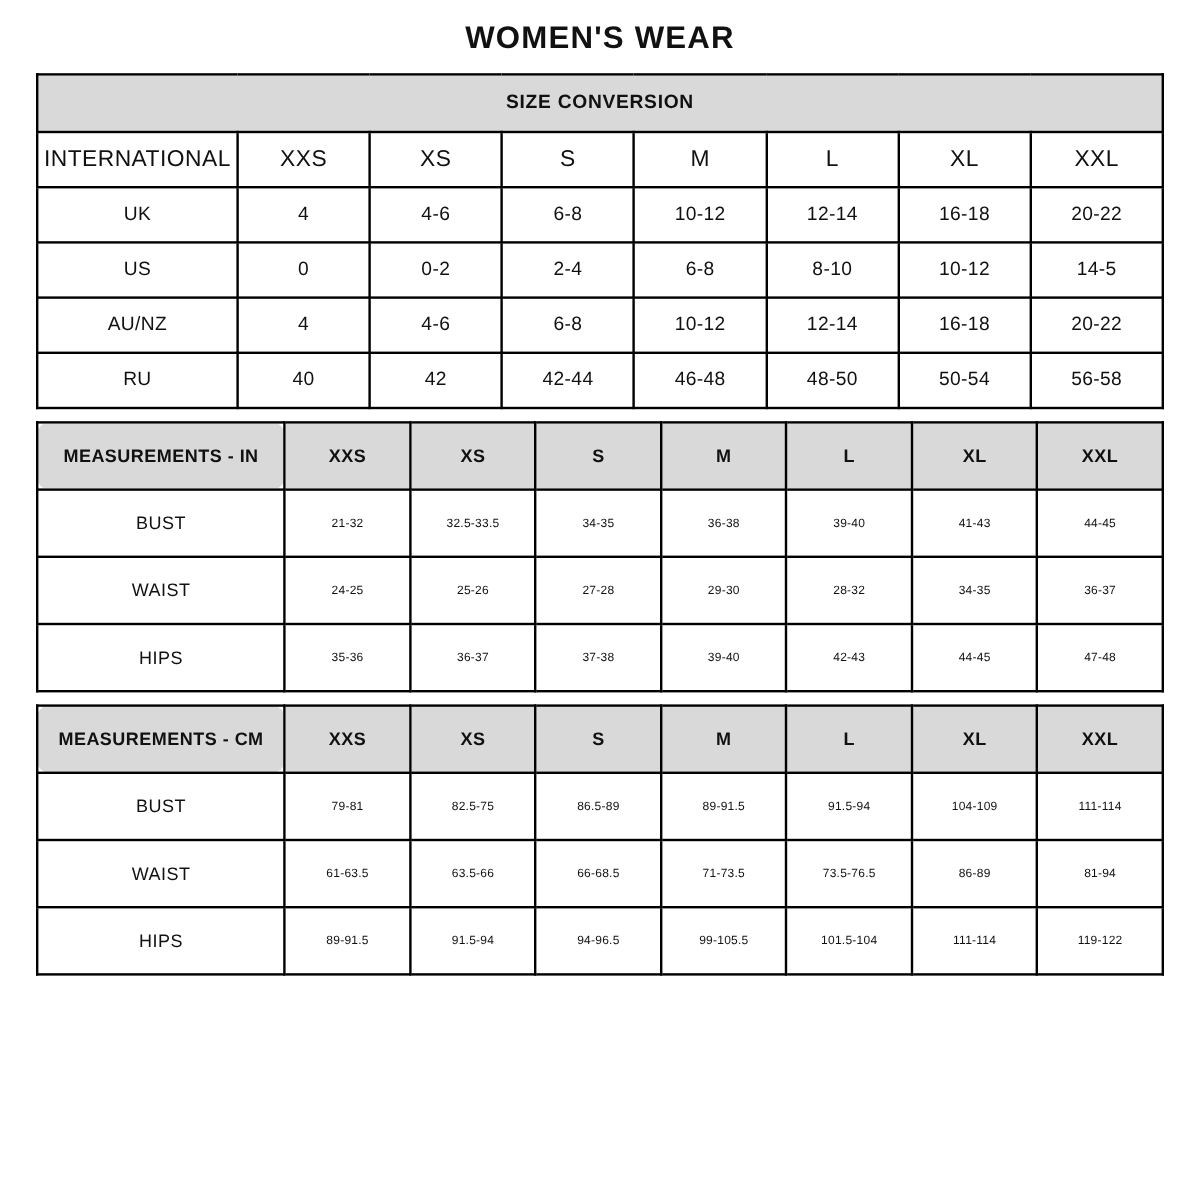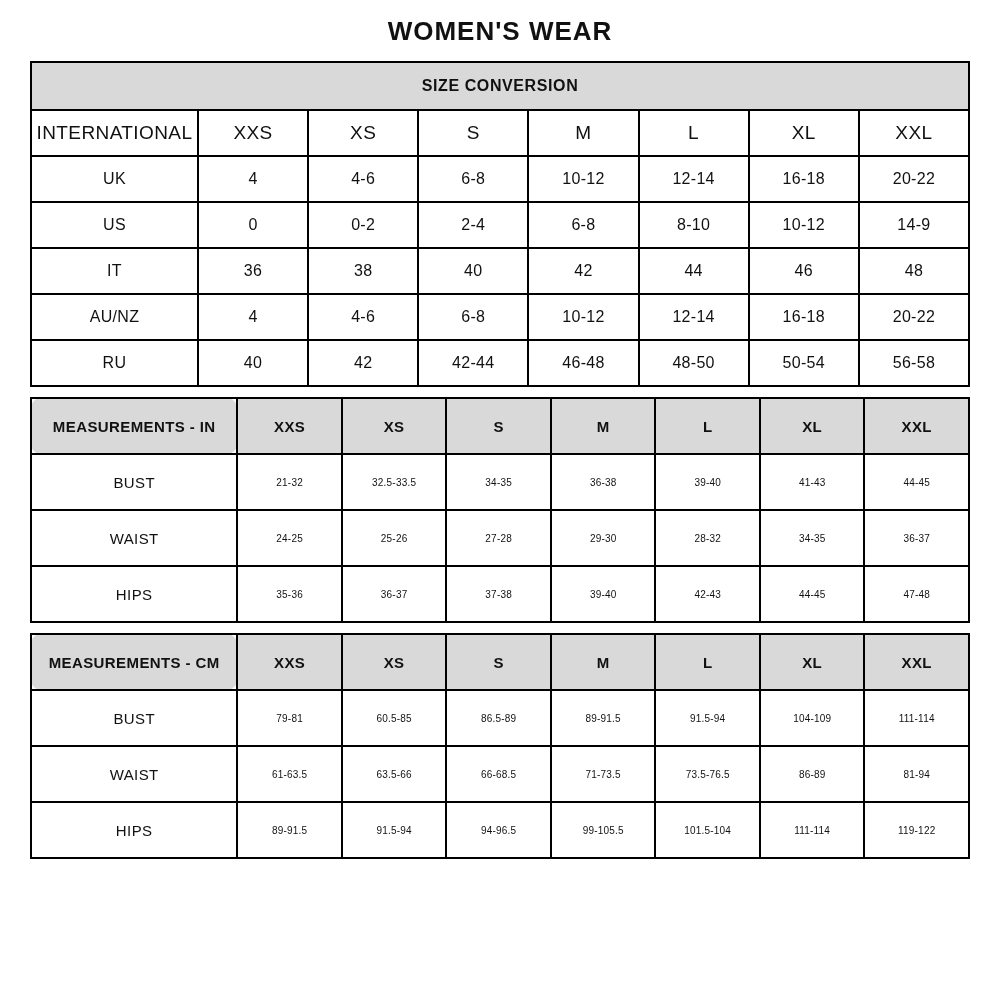--- a/index.html
+++ b/index.html
@@ -101,31 +101,21 @@
             <td class="value-cell">20-22</td>
           </tr>
           <tr>
             <td class="row-label">US</td>
             <td class="value-cell">0</td>
             <td class="value-cell">0-2</td>
             <td class="value-cell">2-4</td>
             <td class="value-cell">6-8</td>
             <td class="value-cell">8-10</td>
             <td class="value-cell">10-12</td>
-            <td class="value-cell">14-9</td>
-          </tr>
-          <tr>
-            <td class="row-label">IT</td>
-            <td class="value-cell">36</td>
-            <td class="value-cell">38</td>
-            <td class="value-cell">40</td>
-            <td class="value-cell">42</td>
-            <td class="value-cell">44</td>
-            <td class="value-cell">46</td>
-            <td class="value-cell">48</td>
+            <td class="value-cell">14-5</td>
           </tr>
           <tr>
             <td class="row-label">AU/NZ</td>
             <td class="value-cell">4</td>
             <td class="value-cell">4-6</td>
             <td class="value-cell">6-8</td>
             <td class="value-cell">10-12</td>
             <td class="value-cell">12-14</td>
             <td class="value-cell">16-18</td>
             <td class="value-cell">20-22</td>
@@ -218,21 +208,21 @@
             <td class="header-cell">XS</td>
             <td class="header-cell">S</td>
             <td class="header-cell">M</td>
             <td class="header-cell">L</td>
             <td class="header-cell">XL</td>
             <td class="header-cell">XXL</td>
           </tr>
           <tr>
             <td class="row-label">BUST</td>
             <td class="value-cell">79-81</td>
-            <td class="value-cell">60.5-85</td>
+            <td class="value-cell">82.5-75</td>
             <td class="value-cell">86.5-89</td>
             <td class="value-cell">89-91.5</td>
             <td class="value-cell">91.5-94</td>
             <td class="value-cell">104-109</td>
             <td class="value-cell">111-114</td>
           </tr>
           <tr>
             <td class="row-label">WAIST</td>
             <td class="value-cell">61-63.5</td>
             <td class="value-cell">63.5-66</td>

